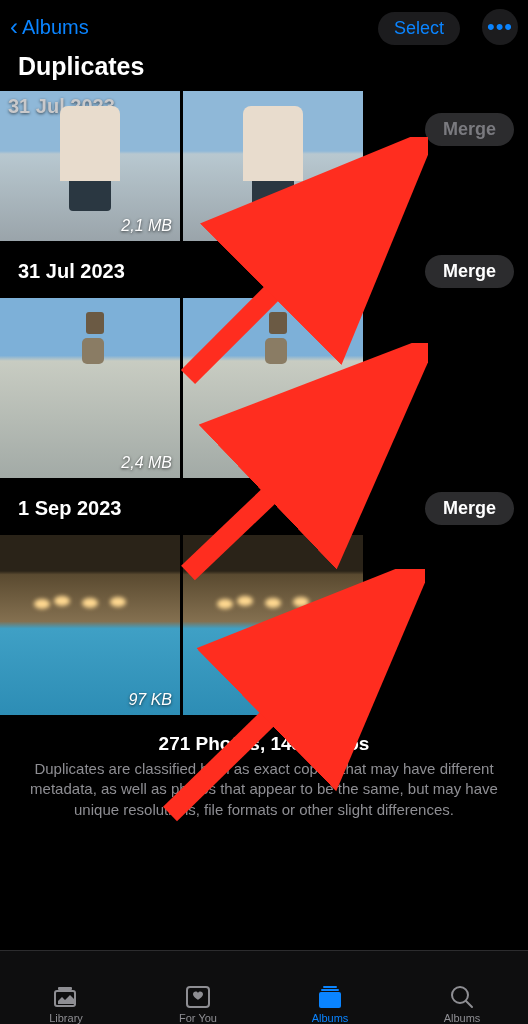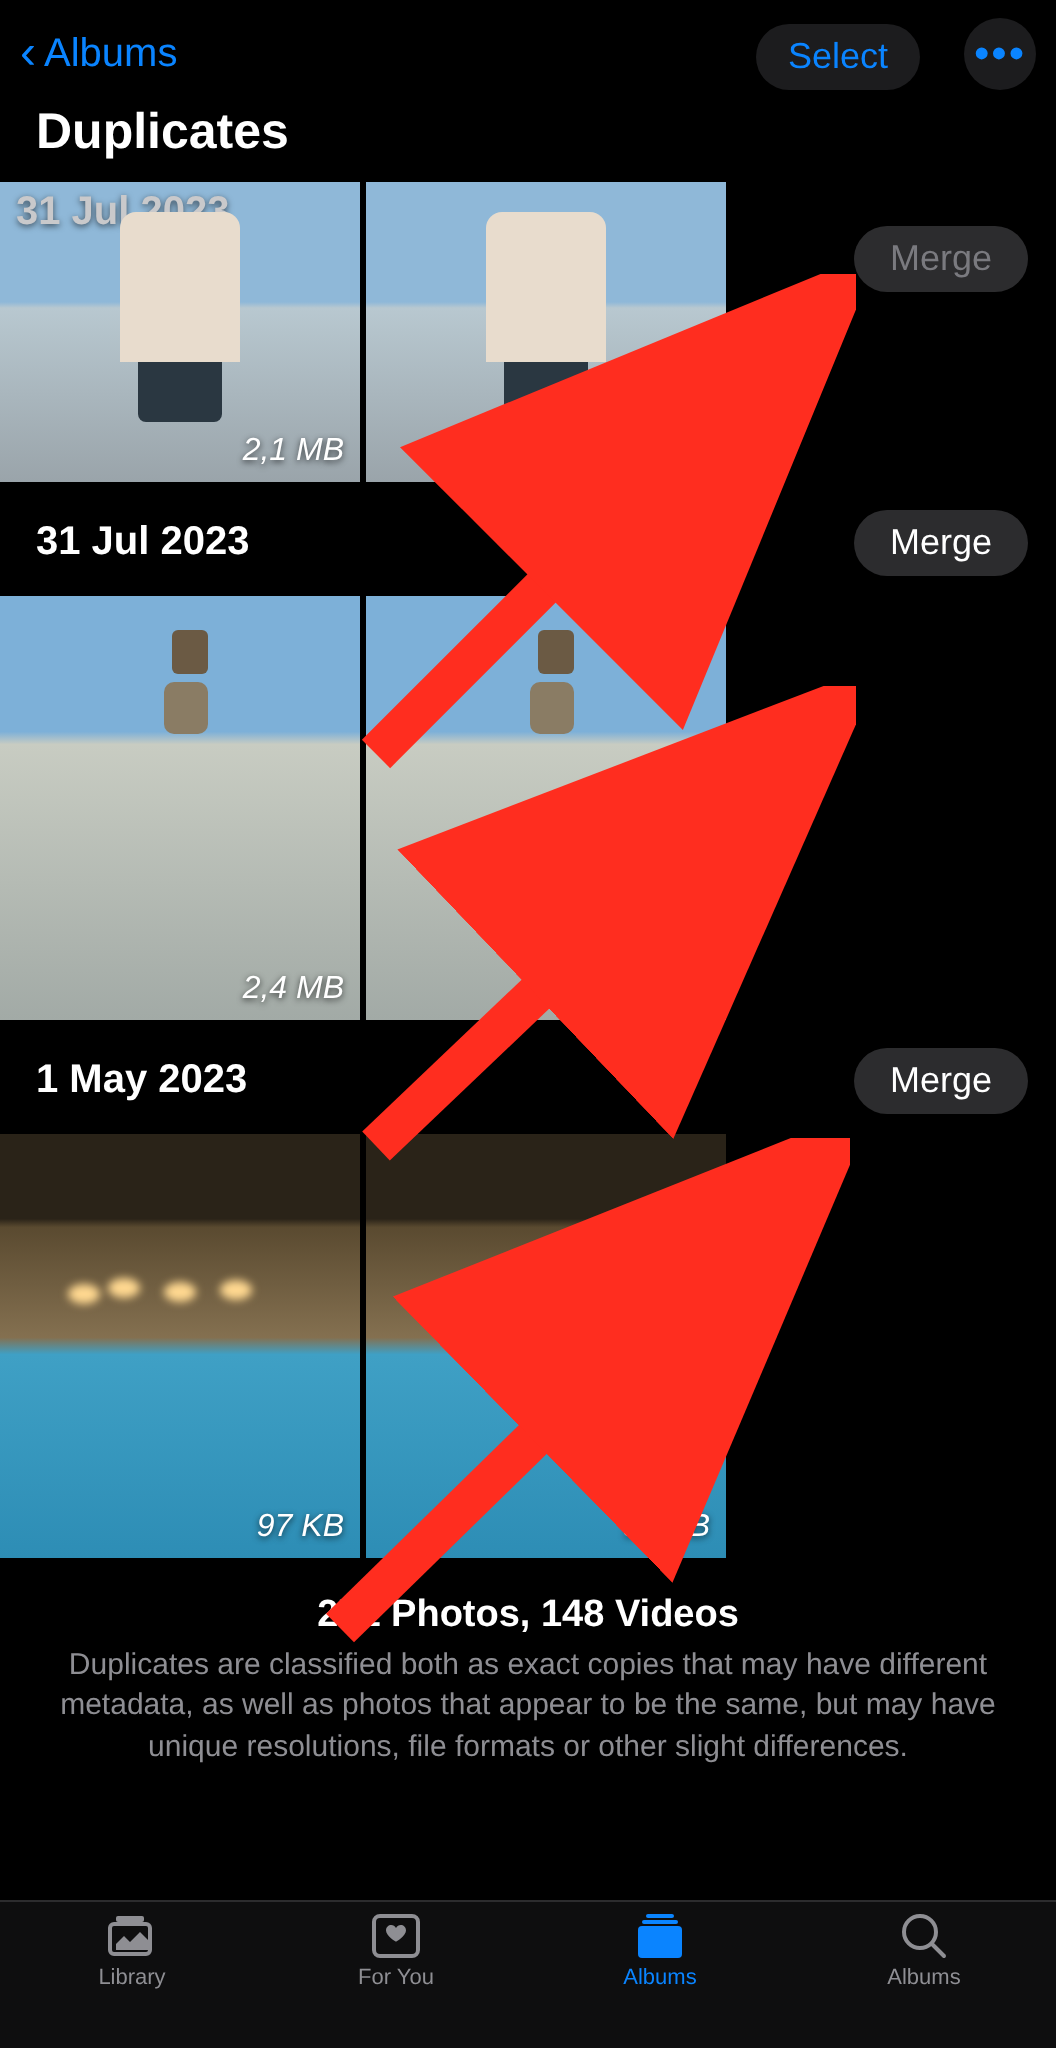--- a/index.html
+++ b/index.html
@@ -62,27 +62,27 @@
       padding: 14px 14px 10px 18px;
     }
     .group-date { font-size: 20px; font-weight: 600; }
     .merge-button {
       background: #2c2c2e;
       color: #fff;
       font-size: 18px;
       padding: 6px 18px;
       border-radius: 18px;
       cursor: pointer;
-      font-weight: 400;
+      font-weight: 700;
     }
     .merge-button.dim { color: #7a7a7f; }
     .thumbs { display: flex; gap: 3px; }
     .thumb {
       width: 180px;
-      height: 212px;
+      height: 180px;
       position: relative;
       background: #333;
       overflow: hidden;
     }
     .thumb.short { height: 150px; }
     .size-label {
       position: absolute;
       bottom: 6px;
       right: 8px;
       font-size: 16px;
@@ -112,21 +112,21 @@
     .stats-main { font-size: 19px; font-weight: 600; margin-bottom: 4px; }
     .stats-sub { font-size: 15px; color: #8e8e93; line-height: 1.35; padding: 0 6px; }
     .tab-bar {
       position: absolute;
       bottom: 0; left: 0; right: 0;
       height: 74px;
       background: #0e0e0f;
       border-top: 1px solid #2c2c2e;
       display: flex;
       justify-content: space-around;
-      align-items: flex-start;
+      align-items: flex-end;
       padding-top: 4px;
     }
     .tab {
       display: flex;
       flex-direction: column;
       align-items: center;
       gap: 2px;
       color: #8e8e93;
       font-size: 11px;
       cursor: pointer;
@@ -208,21 +208,21 @@
         <div class="size-label">2,4 MB</div>
       </div>
       <div class="thumb scene-square">
         <div class="size-label">510 KB</div>
       </div>
     </div>
   </div>
 
   <div class="group">
     <div class="group-header">
-      <div class="group-date">1 May 2023</div>
+      <div class="group-date">1 Sep 2023</div>
       <div class="merge-button">Merge</div>
     </div>
     <div class="thumbs">
       <div class="thumb scene-pool">
         <div class="size-label">97 KB</div>
       </div>
       <div class="thumb scene-pool">
         <div class="size-label">96 KB</div>
       </div>
     </div>

